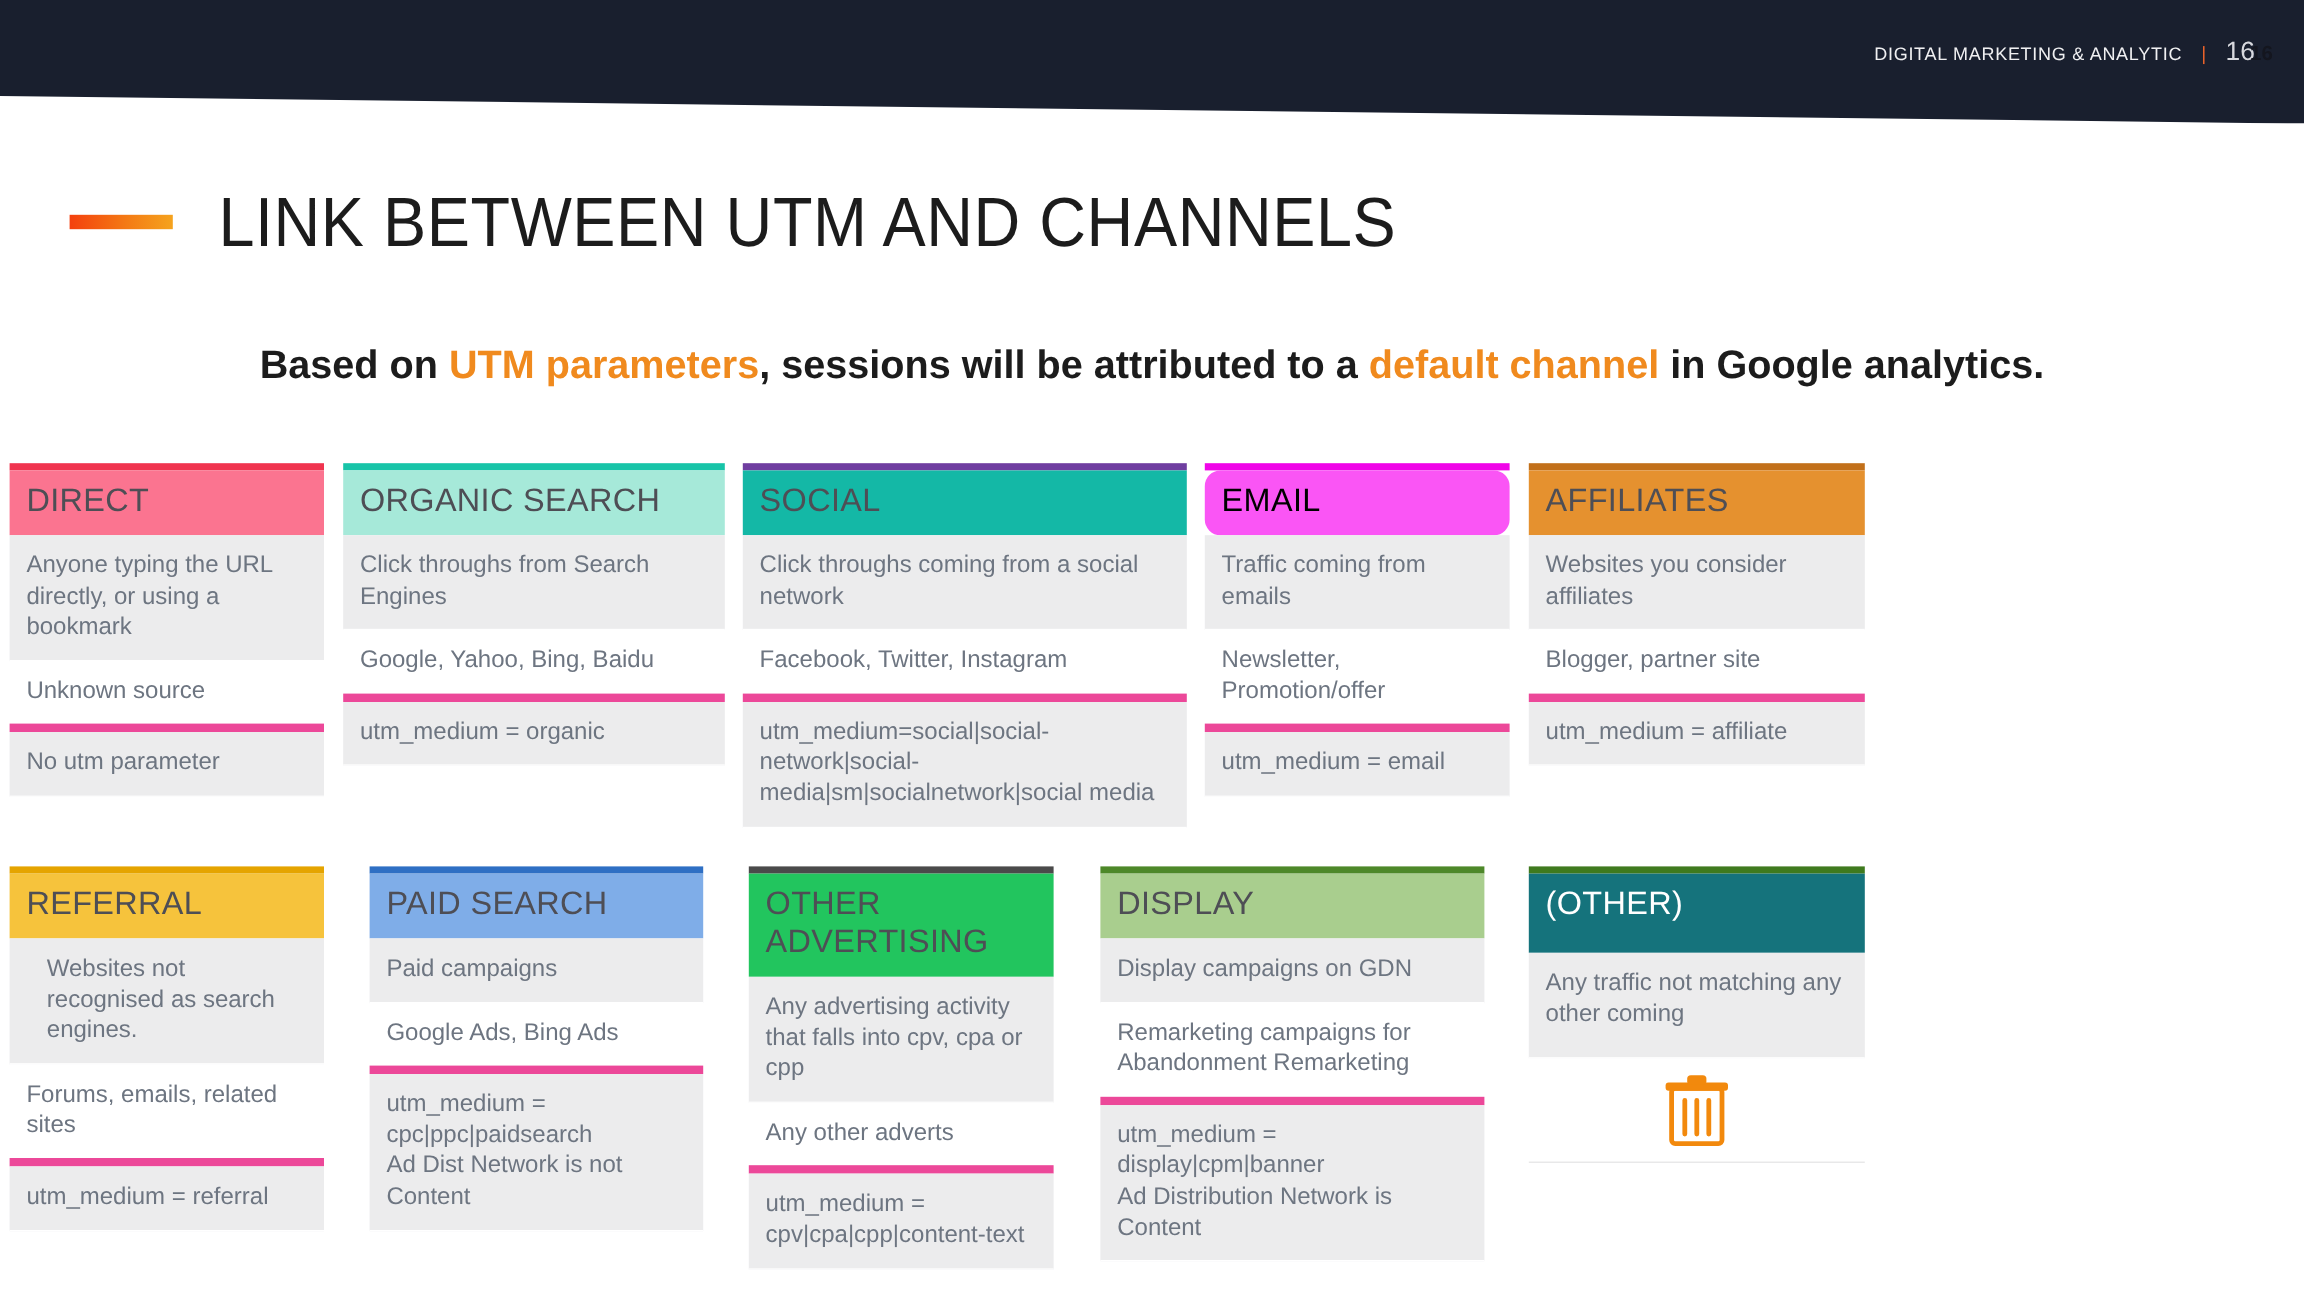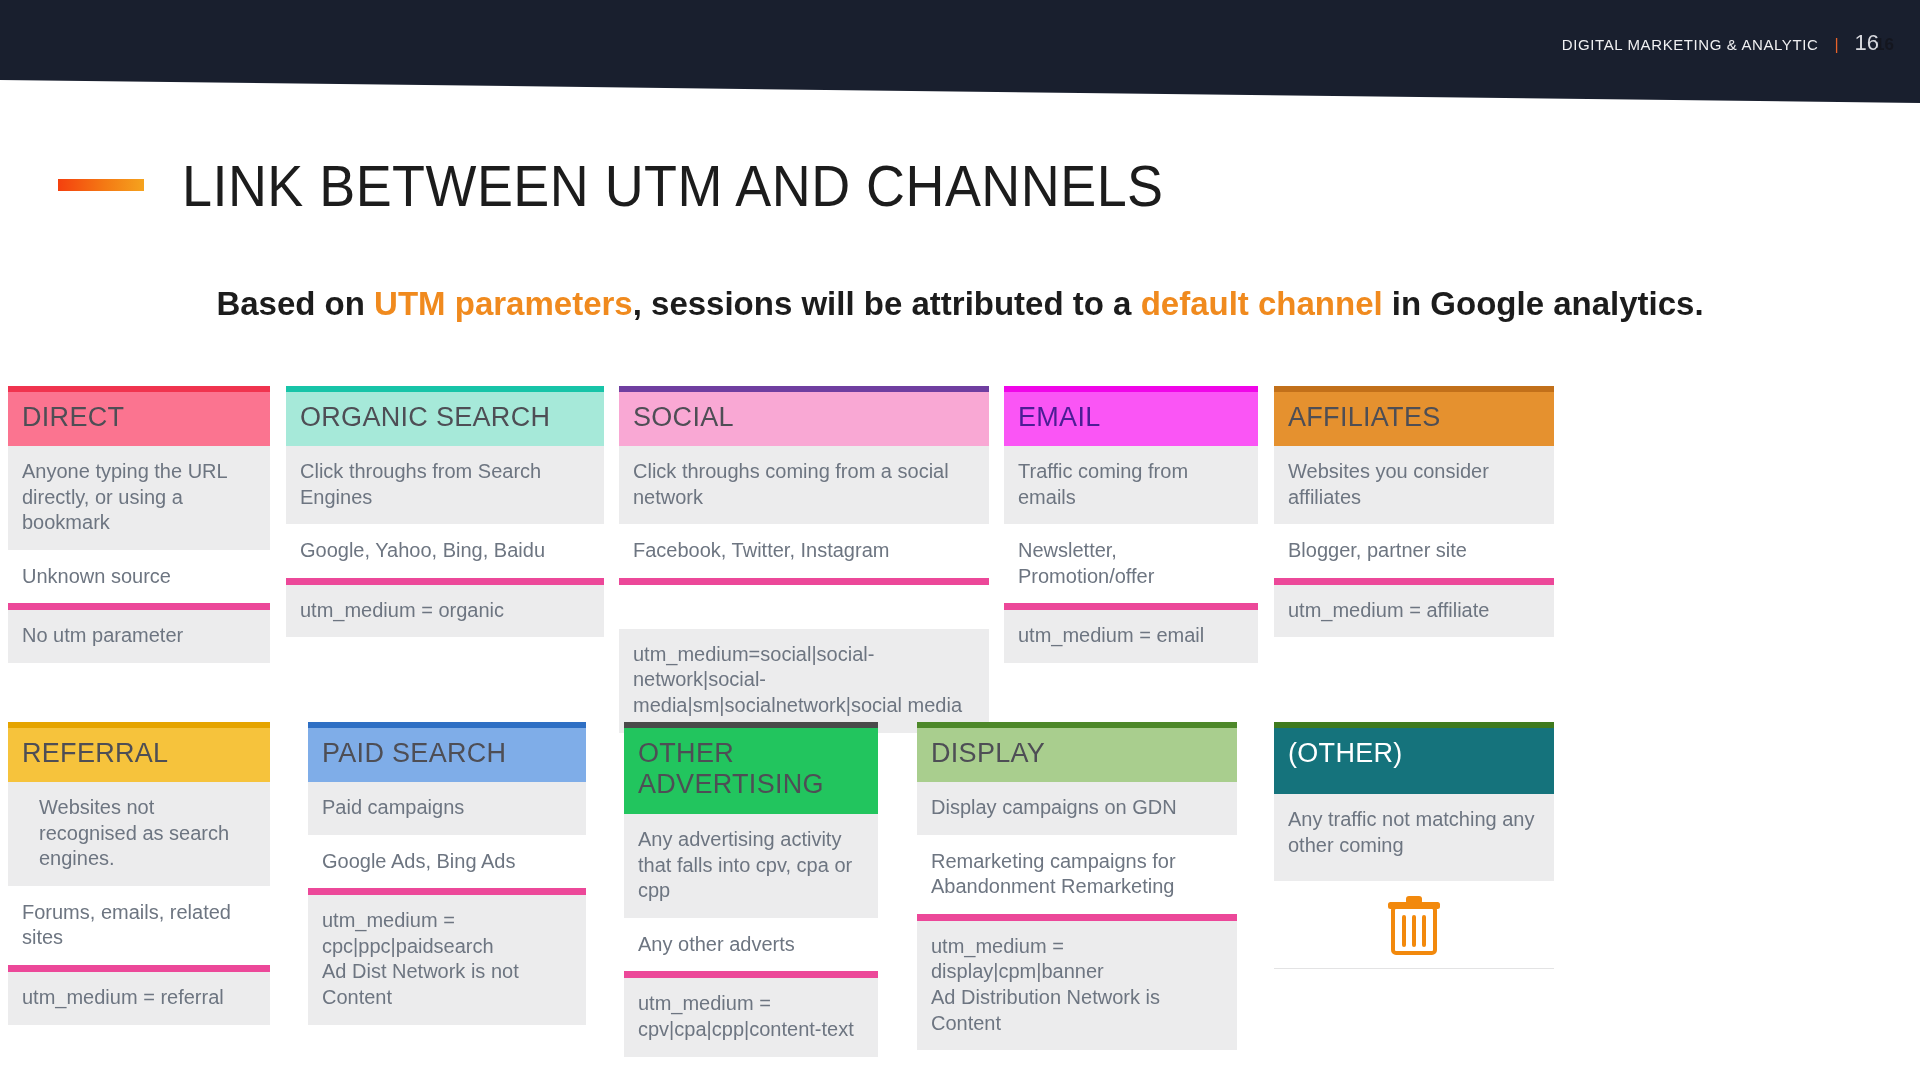--- a/index.html
+++ b/index.html
@@ -136,28 +136,28 @@
     </div>
     <div class="card" style="left: 286px; top: 386px; width: 318px;">
       <div class="card-topbar" style="background: rgb(23, 196, 168);"></div>
       <div class="card-head" style="background: rgb(166, 233, 217); color: rgb(78, 78, 85); height: 54px;">ORGANIC SEARCH</div>
       <div class="card-row gray" style="min-height: 58px; white-space: pre-line;">Click throughs from Search Engines</div>
       <div class="card-row white" style="min-height: 38px; white-space: pre-line;">Google, Yahoo, Bing, Baidu</div>
       <div class="card-row gray" style="min-height: 38px; white-space: pre-line;">utm_medium = organic</div>
     </div>
     <div class="card" style="left: 619px; top: 386px; width: 370px;">
       <div class="card-topbar" style="background: rgb(111, 62, 160);"></div>
-      <div class="card-head" style="background: #f9a8d4; color: rgb(78, 78, 85); height: 54px;">SOCIAL</div>
+      <div class="card-head" style="background: #14b8a6; color: rgb(78, 78, 85); height: 54px;">SOCIAL</div>
       <div class="card-row gray" style="min-height: 66px; white-space: pre-line;">Click throughs coming from a social network</div>
       <div class="card-row white" style="min-height: 40px; white-space: pre-line;">Facebook, Twitter, Instagram</div>
-      <div class="card-row gray" style="min-height: 76px; white-space: pre-line; margin-top: 44px;">utm_medium=social|social-network|social-media|sm|socialnetwork|social media</div>
+      <div class="card-row gray" style="min-height: 76px; white-space: pre-line;">utm_medium=social|social-network|social-media|sm|socialnetwork|social media</div>
     </div>
     <div class="card" style="left: 1004px; top: 386px; width: 254px;">
       <div class="card-topbar" style="background: rgb(240, 5, 232);"></div>
-      <div class="card-head" style="background: rgb(250, 85, 245); color: #4c1d95; height: 54px;">EMAIL</div>
+      <div class="card-head" style="background: rgb(250, 85, 245); color: #000000; height: 54px; border-radius: 13px;">EMAIL</div>
       <div class="card-row gray" style="min-height: 50px; white-space: pre-line;">Traffic  coming from emails</div>
       <div class="card-row white" style="min-height: 48px; white-space: pre-line;">Newsletter, Promotion/offer</div>
       <div class="card-row gray" style="min-height: 38px; white-space: pre-line;">utm_medium = email</div>
     </div>
     <div class="card" style="left: 1274px; top: 386px; width: 280px;">
       <div class="card-topbar" style="background: rgb(194, 112, 26);"></div>
       <div class="card-head" style="background: rgb(229, 145, 47); color: rgb(78, 78, 85); height: 54px;">AFFILIATES</div>
       <div class="card-row gray" style="min-height: 50px; white-space: pre-line;">Websites you consider affiliates</div>
       <div class="card-row white" style="min-height: 38px; white-space: pre-line;">Blogger, partner site</div>
       <div class="card-row gray" style="min-height: 38px; white-space: pre-line;">utm_medium = affiliate</div>

